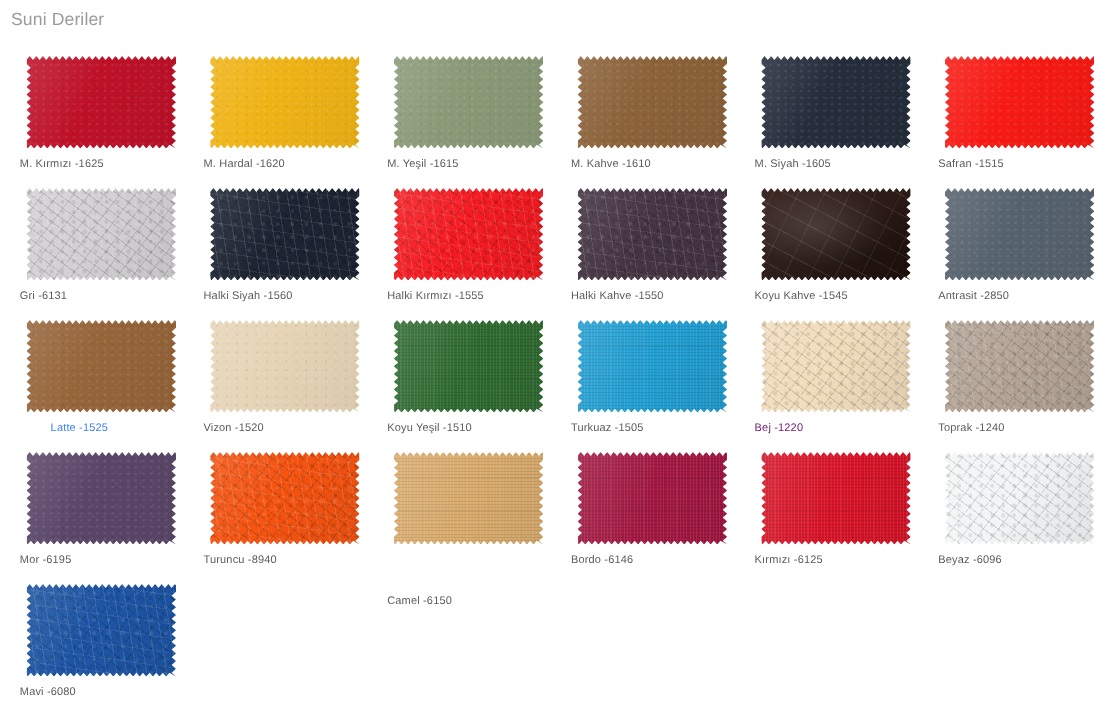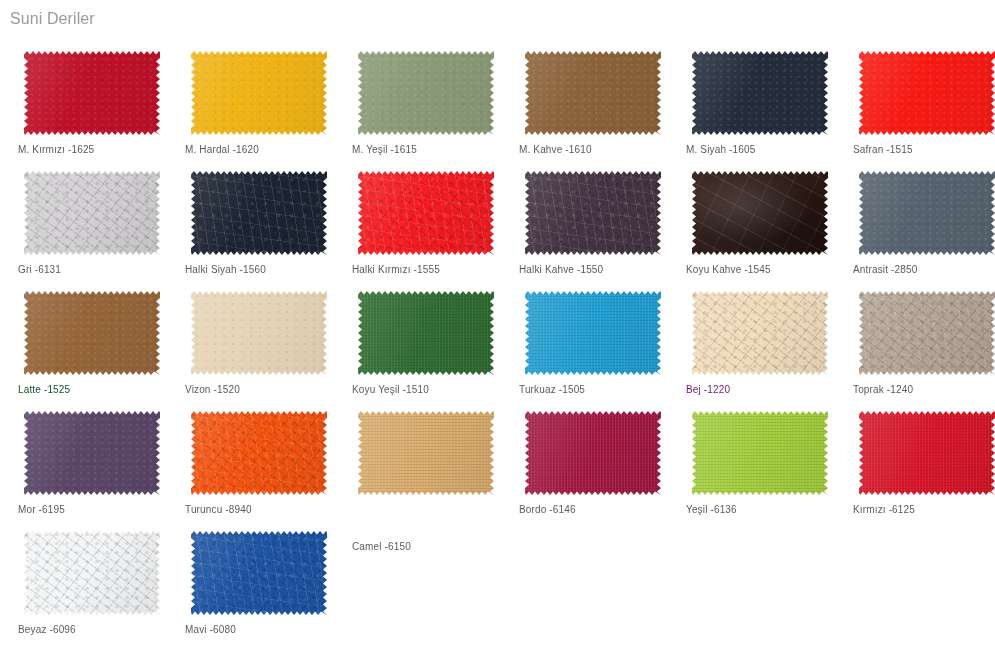--- a/index.html
+++ b/index.html
@@ -275,21 +275,21 @@
       <div class="swatch-cell">
         <div class="chip-wrap">
           <div class="chip" data-texture="smooth" data-pale="false" style="background-color: rgb(86, 98, 110);"></div>
         </div>
         <div class="swatch-label" style="color: rgb(91, 91, 91);">Antrasit -2850</div>
       </div>
       <div class="swatch-cell">
         <div class="chip-wrap">
           <div class="chip" data-texture="smooth" data-pale="false" style="background-color: rgb(150, 101, 58);"></div>
         </div>
-        <div class="swatch-label" style="color: #14532d;">Latte -1525</div>
+        <div class="swatch-label" style="color: #3b82f6; margin-left: 28px;">Latte -1525</div>
       </div>
       <div class="swatch-cell">
         <div class="chip-wrap">
           <div class="chip" data-texture="smooth" data-pale="true" style="background-color: rgb(230, 212, 182);"></div>
         </div>
         <div class="swatch-label" style="color: rgb(91, 91, 91);">Vizon -1520</div>
       </div>
       <div class="swatch-cell">
         <div class="chip-wrap">
           <div class="chip" data-texture="woven" data-pale="false" style="background-color: rgb(46, 107, 48);"></div>
@@ -333,26 +333,20 @@
         <div class="swatch-label" style="color: rgb(91, 91, 91); margin-top: 37px;">Camel -6150</div>
       </div>
       <div class="swatch-cell">
         <div class="chip-wrap">
           <div class="chip" data-texture="woven" data-pale="false" style="background-color: rgb(163, 23, 65);"></div>
         </div>
         <div class="swatch-label" style="color: rgb(91, 91, 91);">Bordo -6146</div>
       </div>
       <div class="swatch-cell">
         <div class="chip-wrap">
-          <div class="chip" data-texture="woven" data-pale="false" style="background-color: rgb(162, 205, 58);"></div>
-        </div>
-        <div class="swatch-label" style="color: rgb(91, 91, 91);">Yeşil -6136</div>
-      </div>
-      <div class="swatch-cell">
-        <div class="chip-wrap">
           <div class="chip" data-texture="woven" data-pale="false" style="background-color: rgb(216, 19, 39);"></div>
         </div>
         <div class="swatch-label" style="color: rgb(91, 91, 91);">Kırmızı -6125</div>
       </div>
       <div class="swatch-cell">
         <div class="chip-wrap">
           <div class="chip" data-texture="grain" data-pale="true" style="background-color: rgb(243, 244, 245);"></div>
         </div>
         <div class="swatch-label" style="color: rgb(91, 91, 91);">Beyaz -6096</div>
       </div>

